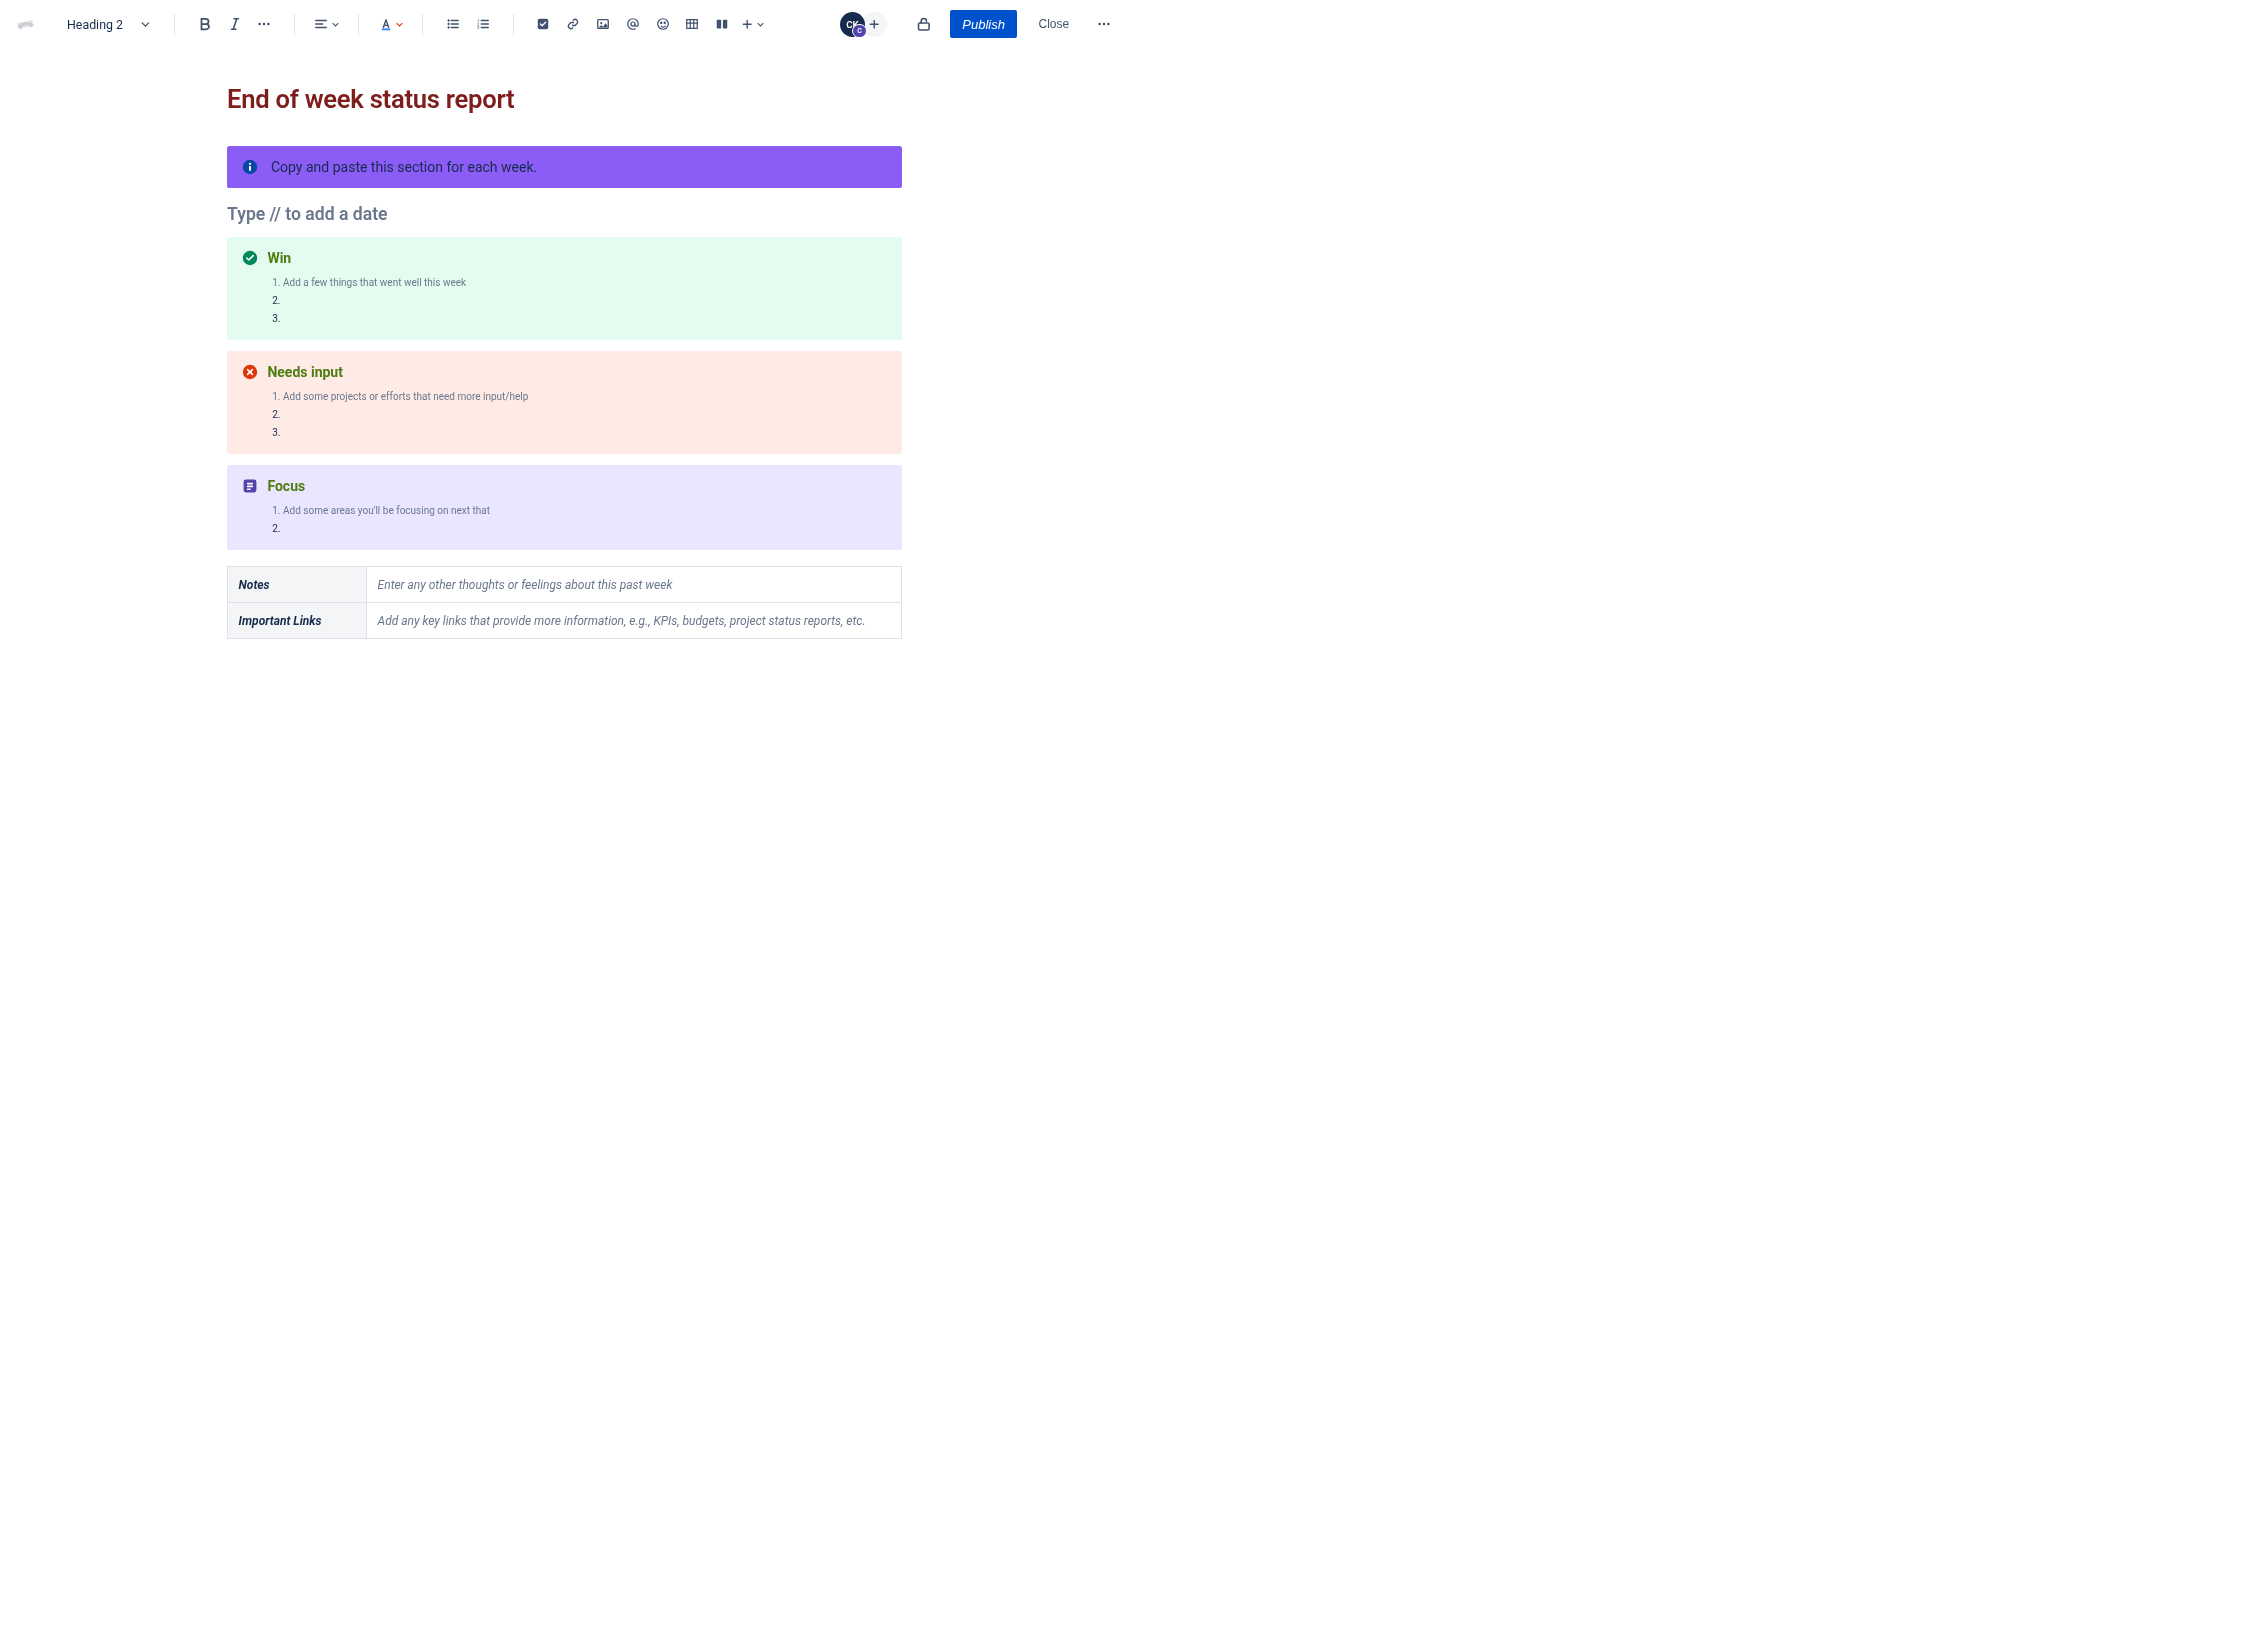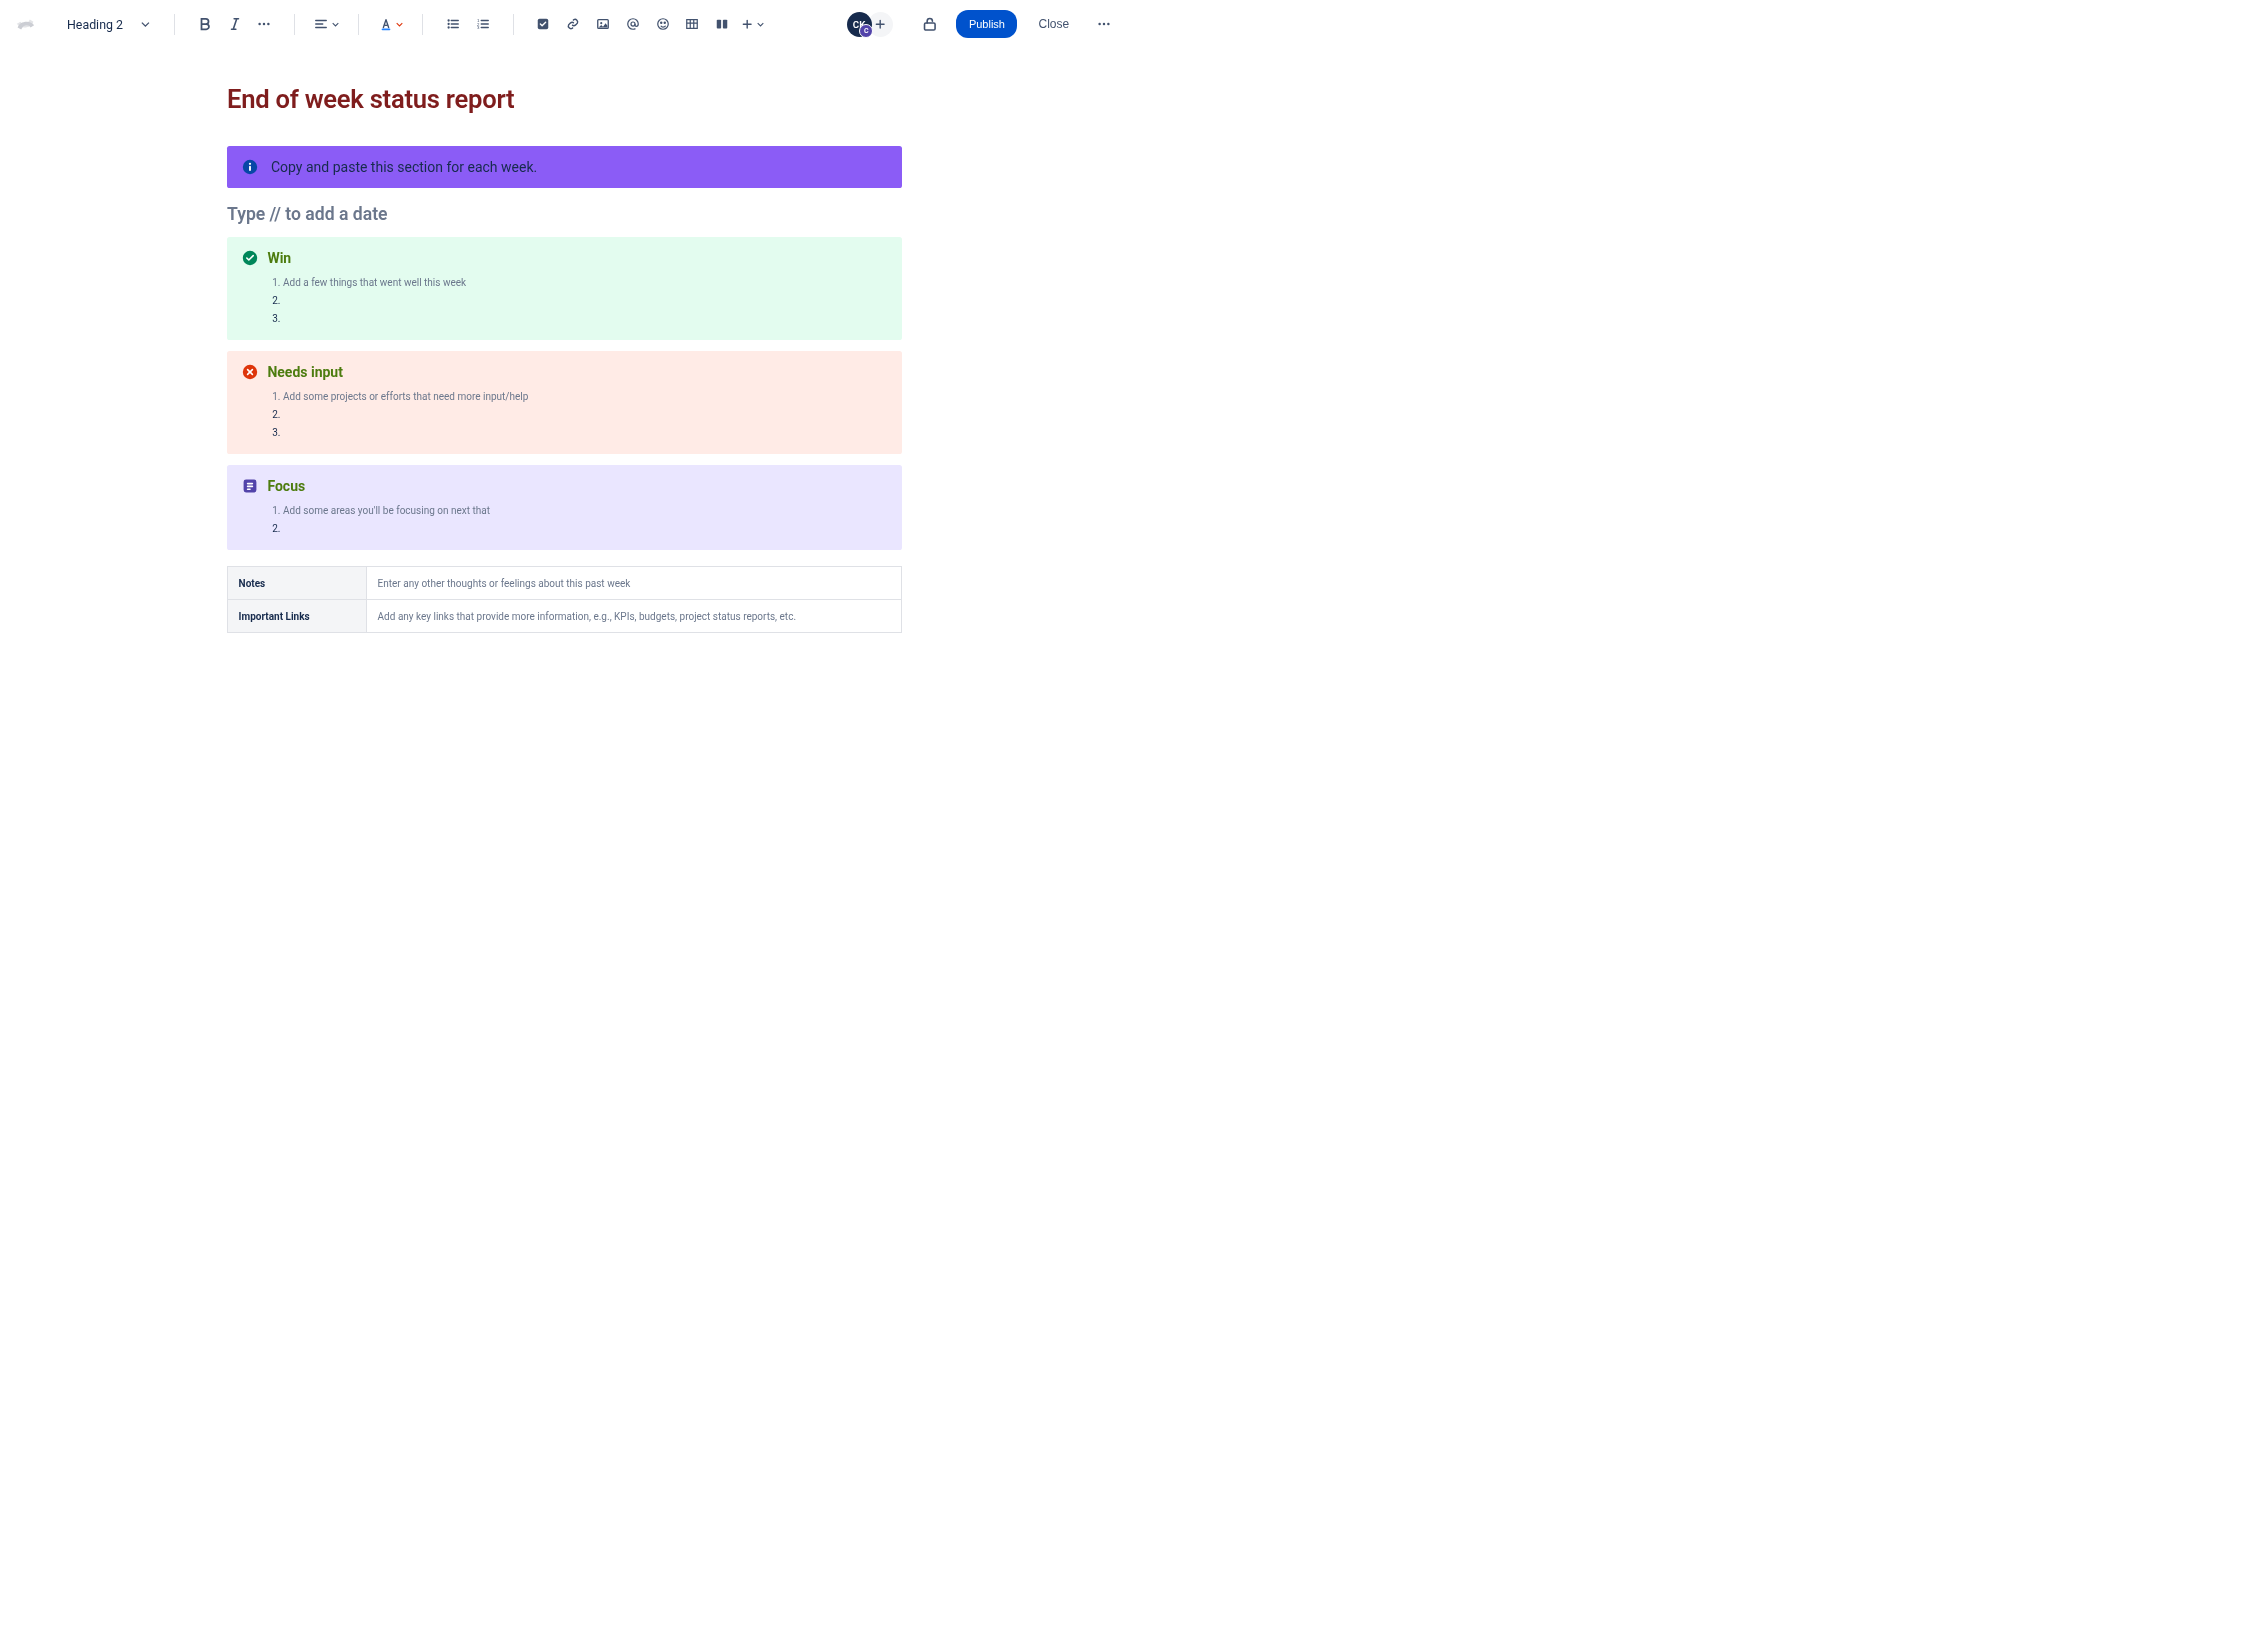--- a/index.html
+++ b/index.html
@@ -11,21 +11,21 @@
   .tb-group { display:flex; align-items:center; gap:1.8px; }
   .tb-sep { width:0.9px; height:21px; background:#DFE1E6; margin:0 8.8px; }
   .tb-btn { display:flex; align-items:center; justify-content:center; width:28px; height:28px; border-radius:3.5px; color:#42526E; cursor:pointer; }
   .logo { display:flex; align-items:center; justify-content:center; width:30px; height:30px; margin-right:10.6px; color:#CCCED4; }
   .heading-select { display:flex; align-items:center; gap:16px; height:28px; padding:0 8.8px; border-radius:3.5px; color:#172B4D; font-size:12.4px; cursor:pointer; }
   .spacer { flex:1; }
   .avatar-stack { display:flex; align-items:center; }
   .avatar { width:25px; height:25px; border-radius:50%; background:#172B4D; color:#fff; display:flex; align-items:center; justify-content:center; font-size:9.7px; font-weight:600; position:relative; }
   .avatar .sub { position:absolute; right:-1.8px; bottom:-1.8px; width:12.4px; height:12.4px; border-radius:50%; background:#5243AA; color:#fff; font-size:7px; display:flex; align-items:center; justify-content:center; border:1.8px solid #fff; box-sizing:content-box; }
   .add-avatar { width:25px; height:25px; border-radius:50%; background:#F4F5F7; display:flex; align-items:center; justify-content:center; color:#42526E; margin-left:-3.5px; cursor:pointer; }
-  .publish-btn { background:#0052CC; color:#fff; border:none; border-radius:12px; height:28px; padding:0 12.4px; font-size:11px; font-weight:500; cursor:pointer; }
+  .publish-btn { background:#0052CC; color:#fff; border:none; border-radius:2px; height:28px; padding:0 12.4px; font-size:13px; font-weight:500; cursor:pointer;font-style:italic; }
   .close-btn { background:transparent; border:none; color:#42526E; font-size:12px; height:28px; padding:0 8.8px; cursor:pointer; border-radius:2.6px; }
   .right-actions { display:flex; align-items:center; gap:12.4px; margin-left:16px; }
 
   
   .content { width:675px; margin:0 auto; padding-top:35px; }
   h1.page-title { font-size:25.6px; font-weight:600; color:#7f1d1d; margin:0 0 32px 0; letter-spacing:-0.01em; }
   .date-heading { font-size:17.6px; font-weight:600; color:#6B778C; margin:16px 0 12.4px 0; }
 
   .panel { border-radius:2.6px; padding:12.4px 14px 12.4px 14px; margin-bottom:10.6px; }
   .panel-info  { background:#8b5cf6; }
@@ -33,21 +33,21 @@
   .panel-err   { background:#FFEBE6; }
   .panel-focus { background:#EAE6FF; }
   .panel-head { display:flex; align-items:center; gap:8.8px; color:#4d7c0f; font-size:14px; }
   .panel-head strong { font-weight:700; }
   .panel-icon { width:17.6px; height:17.6px; flex-shrink:0; display:flex; align-items:center; justify-content:center; }
   .panel ol { margin:7px 0 0 0; padding-left:42px; }
   .panel ol li { font-size:10px; color:#172B4D; padding:3.5px 0; }
   .panel ol li.placeholder { color:#6B778C; }
   .info-row { display:flex; align-items:center; gap:12.4px; color:#172B4D; font-size:14px; }
 
-  table.notes { width:100%; border-collapse:collapse; margin-top:16px; font-size:10px; }
+  table.notes { width:100%; border-collapse:collapse; margin-top:16px; font-size:12px;font-style:italic; }
   table.notes td, table.notes th { border:0.9px solid #DFE1E6; padding:10.6px 10.6px; vertical-align:top; text-align:left; }
   table.notes th { background:#F4F5F7; font-weight:700; color:#172B4D; width:139px; }
   table.notes td { color:#6B778C; }
 
   .chev { margin-left:1.8px; }
   svg { display:block; }
 </style>
 </head>
 <body>
 

